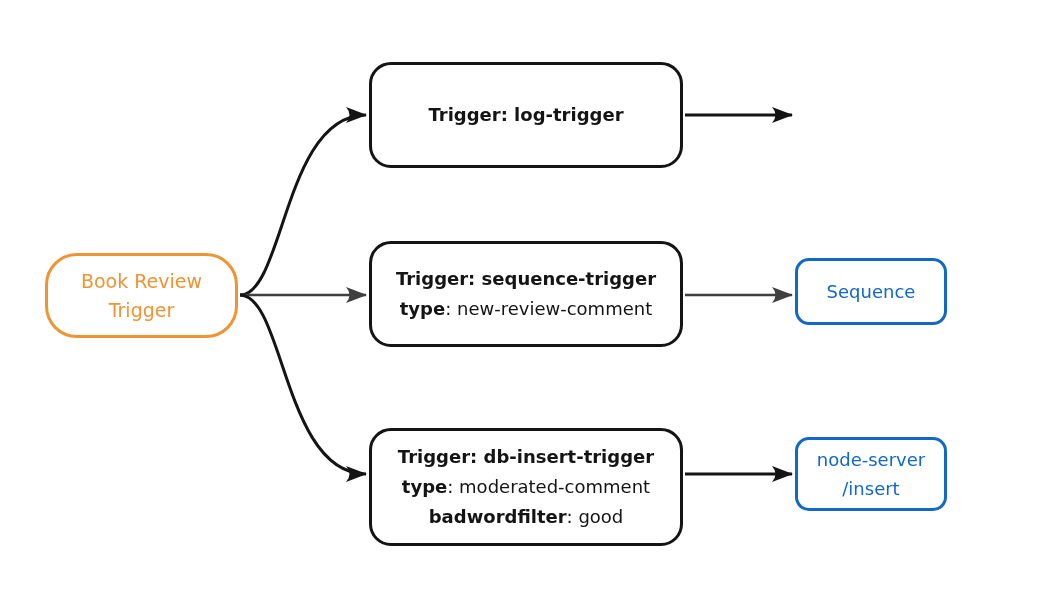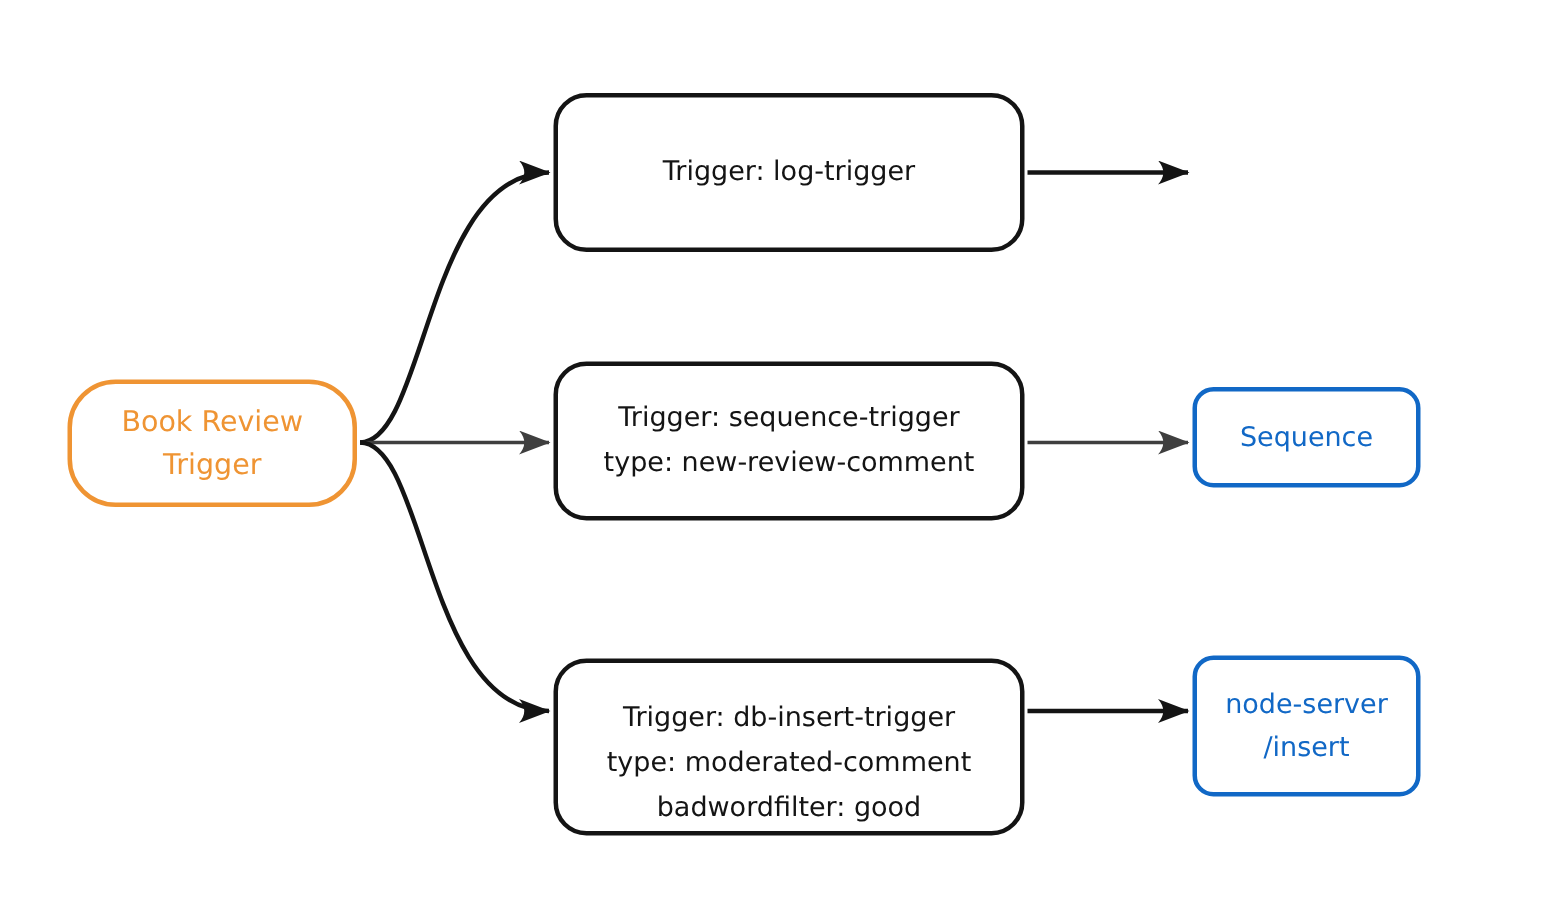--- a/index.html
+++ b/index.html
@@ -46,33 +46,33 @@
   .trigger {
     left: 369px; width: 314px;
     border: 3px solid var(--node-ink, #141414);
     border-radius: 22px;
     color: var(--node-ink, #141414);
     font-size: 18px;
     line-height: 30px;
   }
   .trigger.t1 { top: 62px;  height: 106px; }
   .trigger.t2 { top: 241px; height: 106px; }
-  .trigger.t3 { top: 439px; height: 118px; justify-content: flex-end; }
+  .trigger.t3 { top: 428px; height: 118px; }
   .sink {
     left: 795px; width: 152px;
     border: 3px solid var(--sink-accent, #1168c6);
     border-radius: 14px;
     color: var(--sink-accent, #1168c6);
     font-size: 18px;
     line-height: 29px;
   }
   .sink.s1 { top: 78px;  height: 76px; }
   .sink.s2 { top: 258px; height: 67px; }
-  .sink.s3 { top: 437px; height: 94px; }
-  .b { font-weight: 400; }
+  .sink.s3 { top: 437px; height: 74px; }
+  .b { font-weight: 700; }
 </style>
 </head>
 <body>
 
 <div class="canvas">
 
   <svg class="edges" viewBox="0 0 1043 613" xmlns="http://www.w3.org/2000/svg">
     <defs>
       <marker id="ah-black" markerUnits="userSpaceOnUse" markerWidth="22" markerHeight="16" refX="20" refY="8" orient="auto">
         <path class="mk-black" d="M0,0 L21,8 L0,16 Q7,8 0,0 Z"></path>

